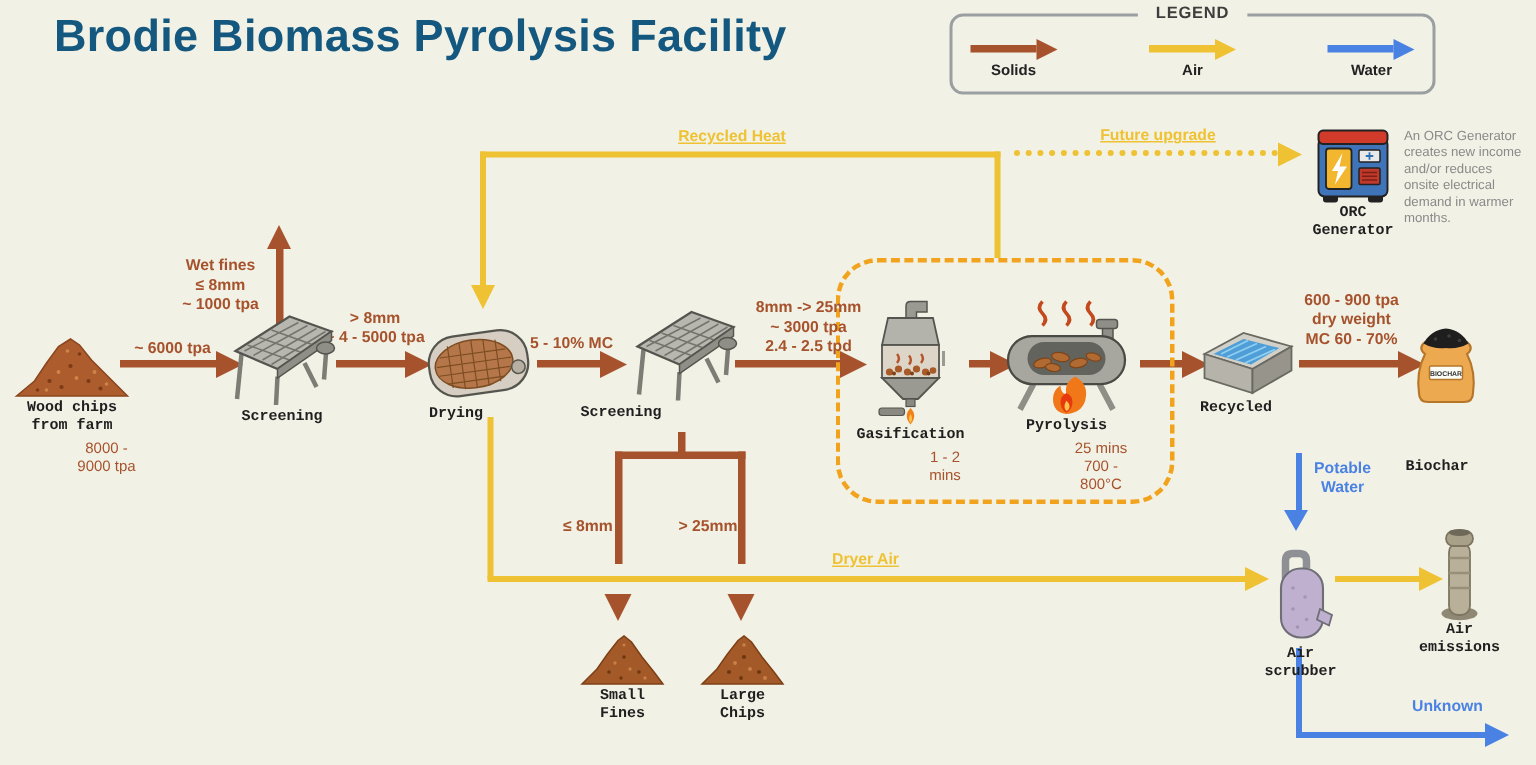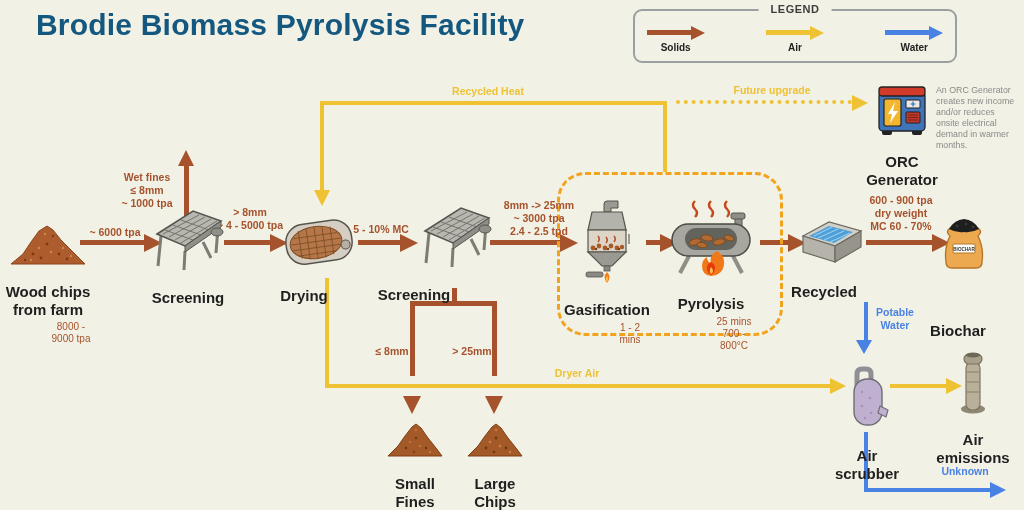--- a/index.html
+++ b/index.html
@@ -12,26 +12,26 @@
   .legend{position:absolute;left:633px;top:9px;width:320px;height:50px;border:2px solid var(--legend_border,#9aa0a2);border-radius:9px;display:flex;align-items:center;justify-content:space-around;gap:38px;}
   .legend-title{position:absolute;top:-8px;left:50%;transform:translateX(-50%);background:var(--bg,#f2f1e5);padding:0 12px;font-size:11px;font-weight:bold;color:#3d3d3d;letter-spacing:.5px;}
   .lg-item{display:flex;flex-direction:column;align-items:center;gap:2px;margin-top:6px;}
   .lg-arrow{display:flex;align-items:center;}
   .lg-line{width:44px;height:5px;}
   .lg-head{width:0;height:0;border-top:7px solid transparent;border-bottom:7px solid transparent;border-left:14px solid;}
   .lg-label{font-size:10px;font-weight:bold;color:#222;}
 
   
   .node{position:absolute;display:flex;flex-direction:column;align-items:center;text-align:center;}
-  .nlabel{font-weight:bold;font-size:15px;color:var(--node_label,#1f1f1f);line-height:1.18;white-space:pre-line;margin-top:17px;}
+  .nlabel{font-weight:bold;font-size:10px;color:var(--node_label,#1f1f1f);line-height:1.18;white-space:pre-line;margin-top:1px;font-family:Liberation Mono, monospace;}
   .bnote{font-weight:normal;font-size:10px;color:var(--solids,#a6532d);line-height:1.2;white-space:pre-line;margin-top:3px;margin-left:46px;}
 
   
   .flabel{position:absolute;font-weight:bold;font-size:10.5px;color:var(--solids,#a6532d);line-height:1.25;white-space:pre-line;text-align:center;}
-  .ylab{color:var(--air,#eec233);}
+  .ylab{color:var(--air,#eec233);text-decoration:underline;}
   .wlab{color:var(--water,#4a82e4);}
   .orcnote{position:absolute;font-size:8.8px;color:var(--note_text,#8a8a8a);line-height:1.25;text-align:left;}
 
   
   .h,.v,.ar,.dotted{position:absolute;}
   .h{height:5px;background:var(--solids,#a6532d);}
   .v{width:5px;background:var(--solids,#a6532d);}
   .h.air{height:4px;background:var(--air,#eec233);}
   .v.air{width:4px;background:var(--air,#eec233);}
   .h.water{height:4px;background:var(--water,#4a82e4);}

